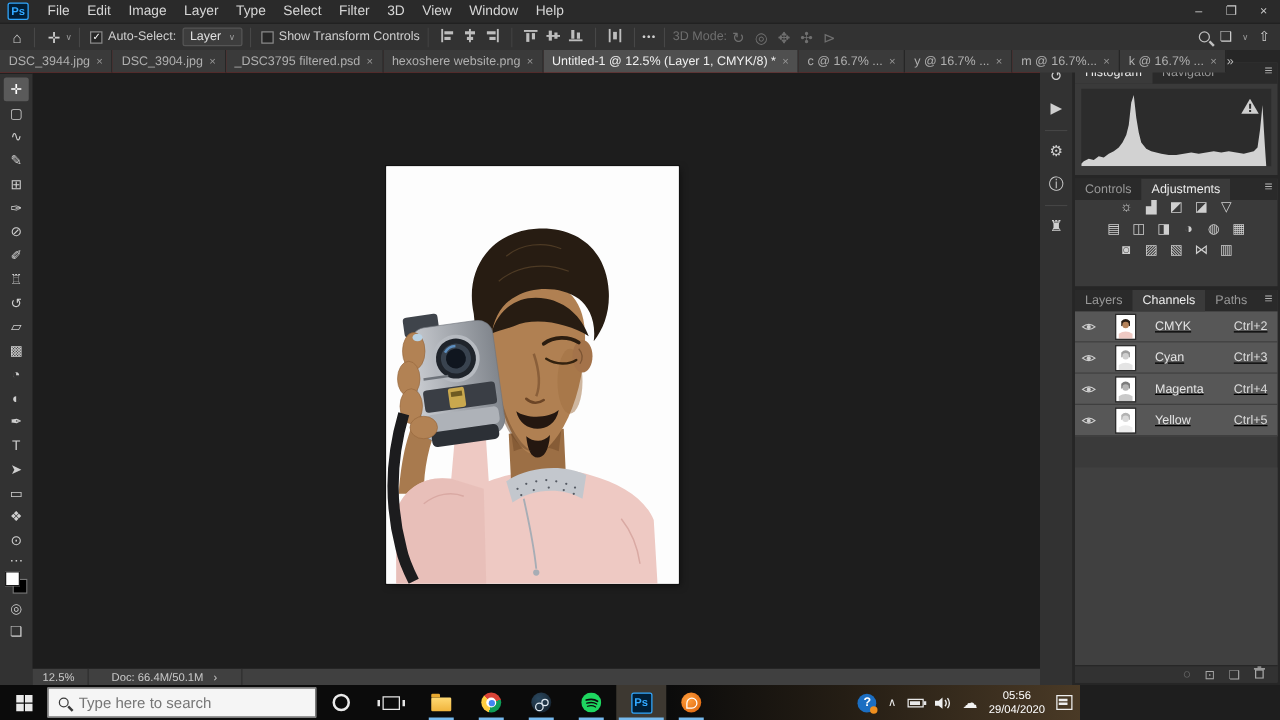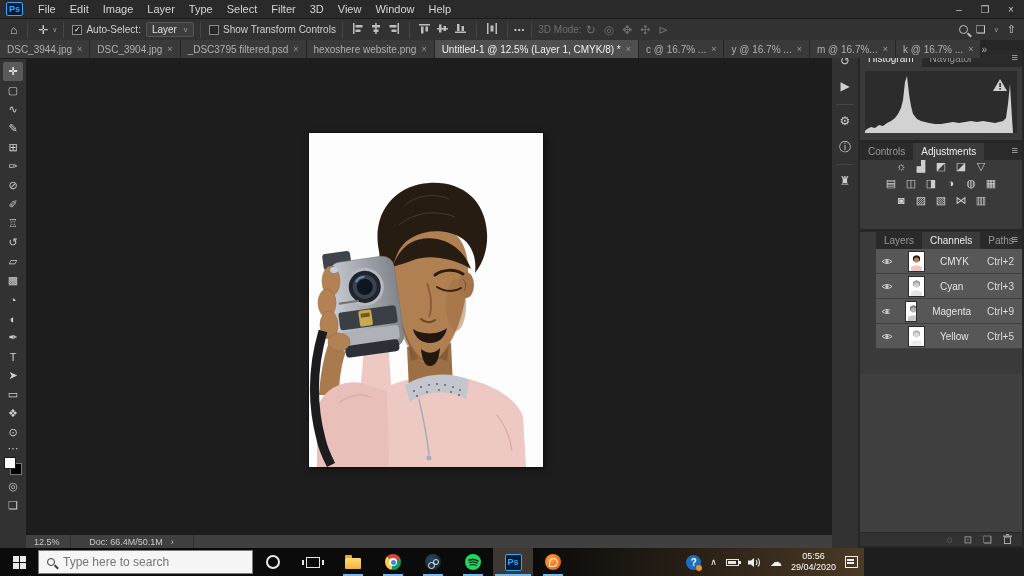--- a/index.html
+++ b/index.html
@@ -73,23 +73,23 @@
   .ptab { font-size:10px; color:#989898; display:flex; align-items:center; padding:0 8px; }
   .ptab.active { background:#3a3a3a; color:#ececec; font-weight:normal; }
   .pmenu { position:absolute; right:4px; top:1px; color:#b5b5b5; font-size:11px; }
   #histogram-panel { top:10px; height:90px; }
   #hist-box { position:absolute; left:5px; top:21px; width:152px; height:62px; background:#2c2c2c; }
   #adjustments-panel { top:103px; height:86px; }
   #adj-heading { color:#c2c2c2; font-size:10px; padding:5px 0 3px 8px; }
   .adjrow { display:flex; justify-content:center; gap:7px; color:#cfcfcf; font-size:11px;
     line-height:13px; }
   .adjrow span { width:13px; text-align:center; }
-  #channels-panel { top:192px; height:314px;padding-left:16px; }
+  #channels-panel { top:192px; height:314px; }
   .chrow { height:25px; background:#575757; border-bottom:1px solid #3f3f3f; display:flex;
-    align-items:center; padding-left:5px; gap:16px; }
+    align-items:center; padding-left:5px; gap:16px;text-decoration:underline; }
   .chname { color:#e4e4e4; font-size:10px; }
   .chkey { margin-left:auto; margin-right:8px; color:#dcdcdc; font-size:10px; }
   .thumb { background:#fff; outline:1px solid #2c2c2c; }
   #ch-fill { position:absolute; left:0; right:0; top:142px; bottom:14px; background:#404040; }
   #ch-footer { position:absolute; left:0; right:0; bottom:0; height:14px; background:#323232;
     border-top:1px solid #272727; display:flex; align-items:center; justify-content:flex-end;
     gap:11px; padding-right:10px; color:#a8a8a8; font-size:10px; }
   
   #taskbar { position:absolute; left:0; top:548px; width:864px; height:28px;
     background:linear-gradient(90deg,#0b0b0b 0 62%, #241d14 78%, #4a3a26 100%);
@@ -509,21 +509,21 @@
           <path d="M1,4.5 Q6,0.5 11,4.5 Q6,8.5 1,4.5 Z" fill="none" stroke="#d0d0d0"></path>
           <circle cx="6" cy="4.5" r="1.6" fill="#d0d0d0"></circle>
         </svg>
       <svg class="thumb" width="15" height="19">
           <rect width="15" height="19" fill="#fff"></rect>
           <path d="M4,5 Q7.5,1.5 11,5 L11,9 Q7.5,7 4,9 Z" fill="#7d7d7d"></path>
           <circle cx="7.5" cy="8" r="2.6" fill="#b5b5b5"></circle>
           <path d="M2,19 L2,15 Q7.5,11.5 13,15 L13,19 Z" fill="#c9c9c9"></path>
         </svg>
       <span class="chname">Magenta</span>
-      <span class="chkey">Ctrl+9</span>
+      <span class="chkey">Ctrl+4</span>
     </div>
     <div class="chrow">
       <svg width="12" height="9">
           <path d="M1,4.5 Q6,0.5 11,4.5 Q6,8.5 1,4.5 Z" fill="none" stroke="#d0d0d0"></path>
           <circle cx="6" cy="4.5" r="1.6" fill="#d0d0d0"></circle>
         </svg>
       <svg class="thumb" width="15" height="19">
           <rect width="15" height="19" fill="#fff"></rect>
           <path d="M4,5 Q7.5,1.5 11,5 L11,9 Q7.5,7 4,9 Z" fill="#b4b4b4"></path>
           <circle cx="7.5" cy="8" r="2.6" fill="#dadada"></circle>

